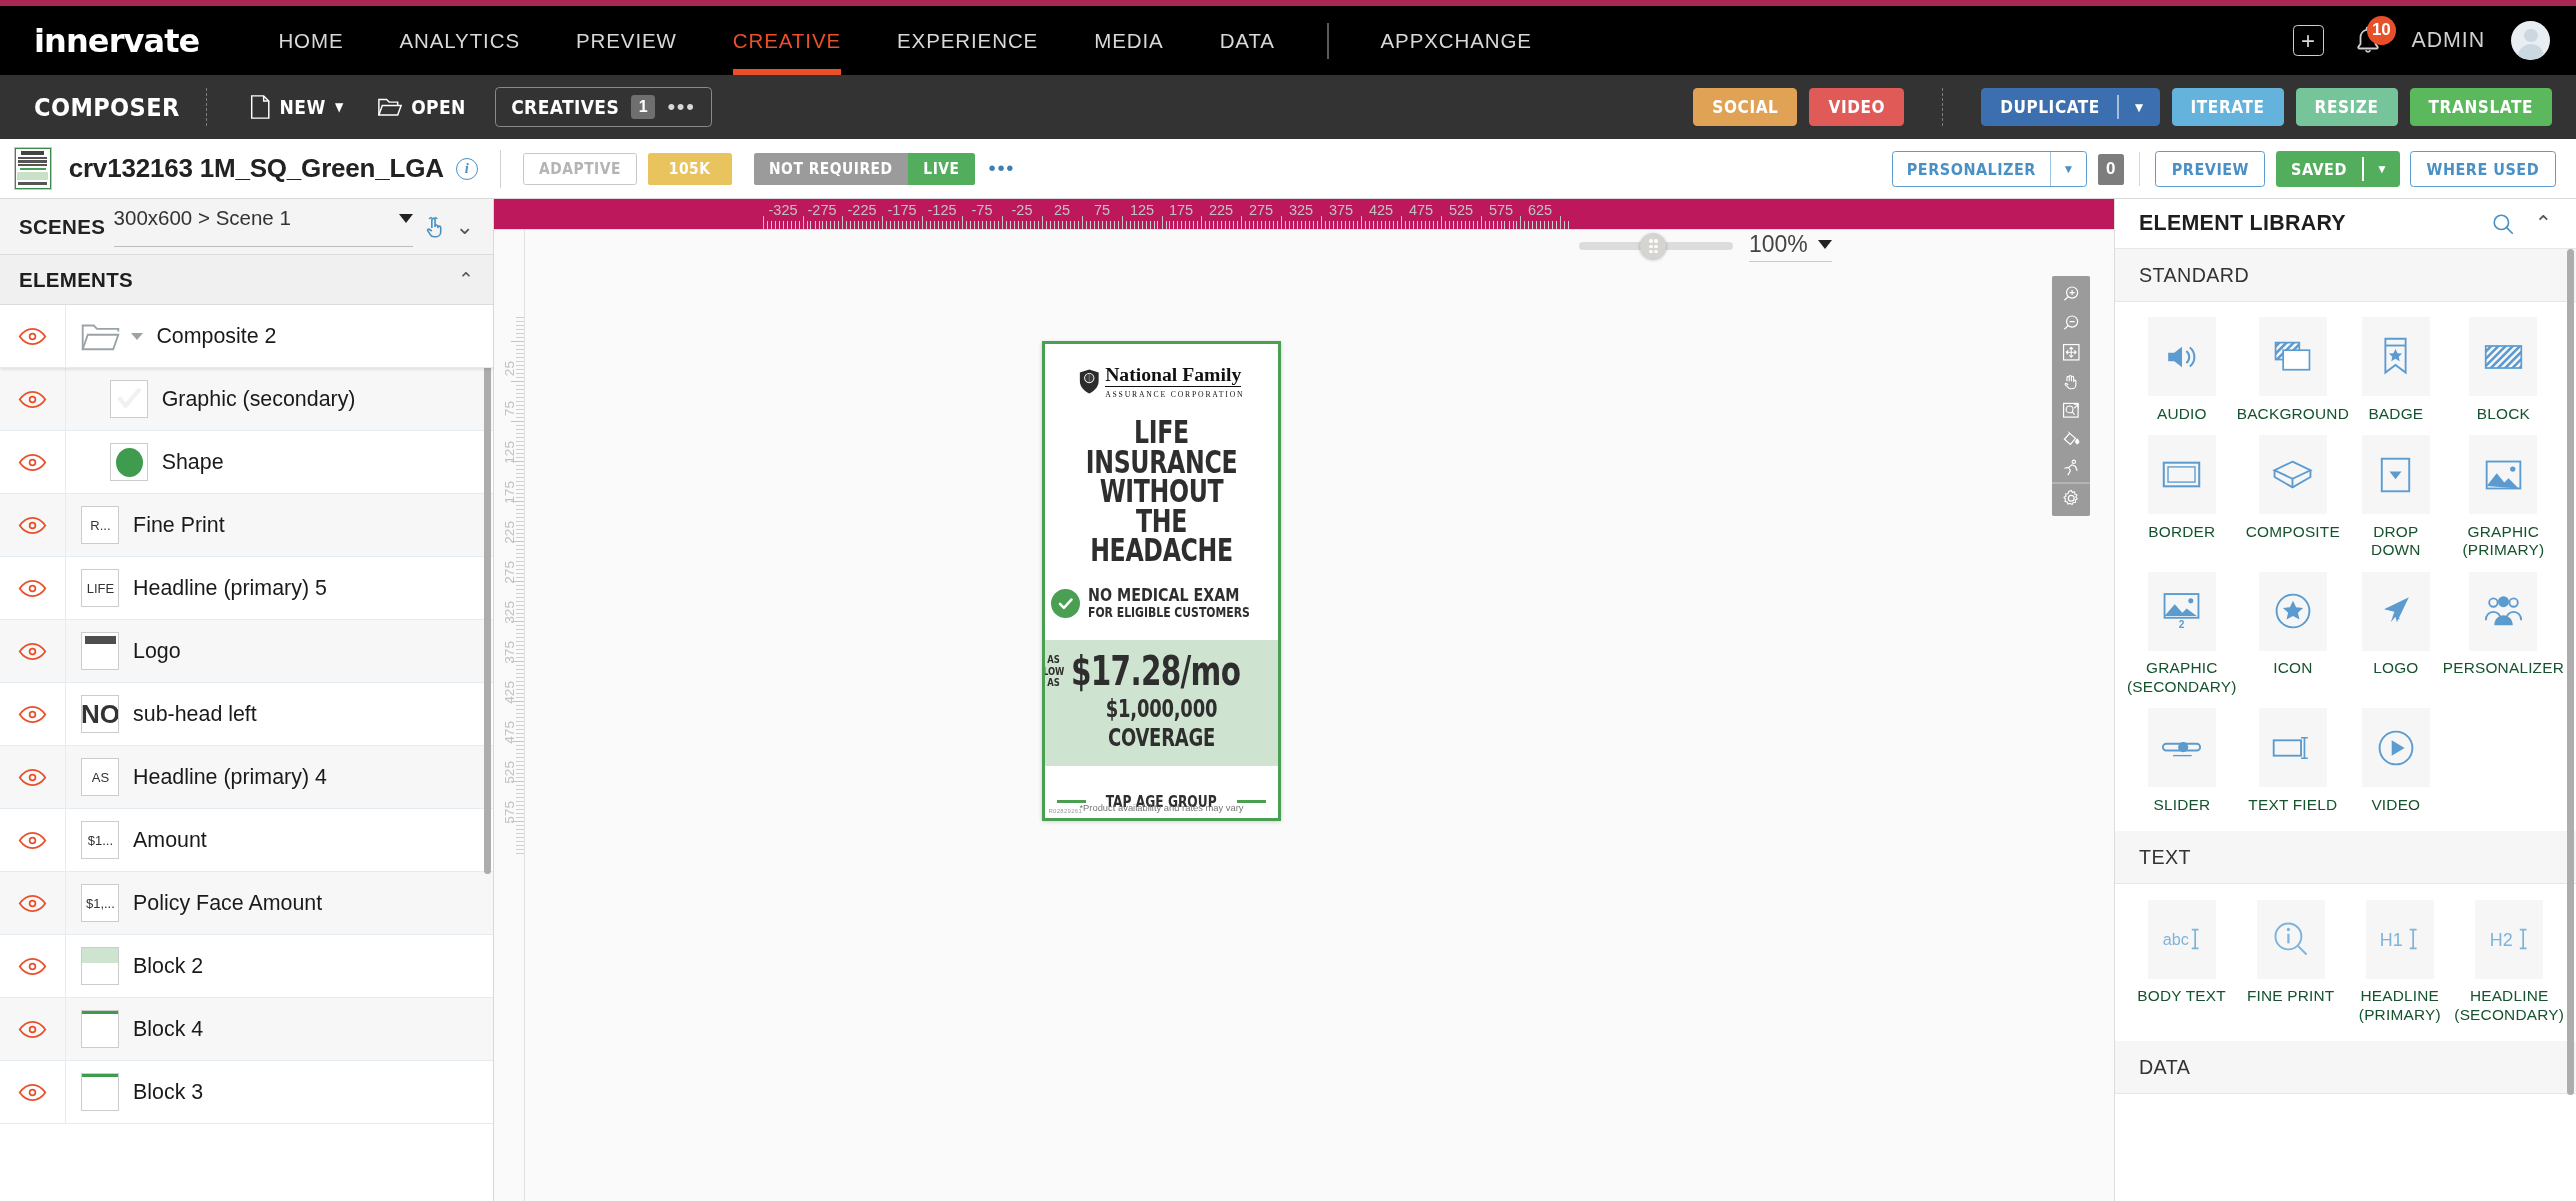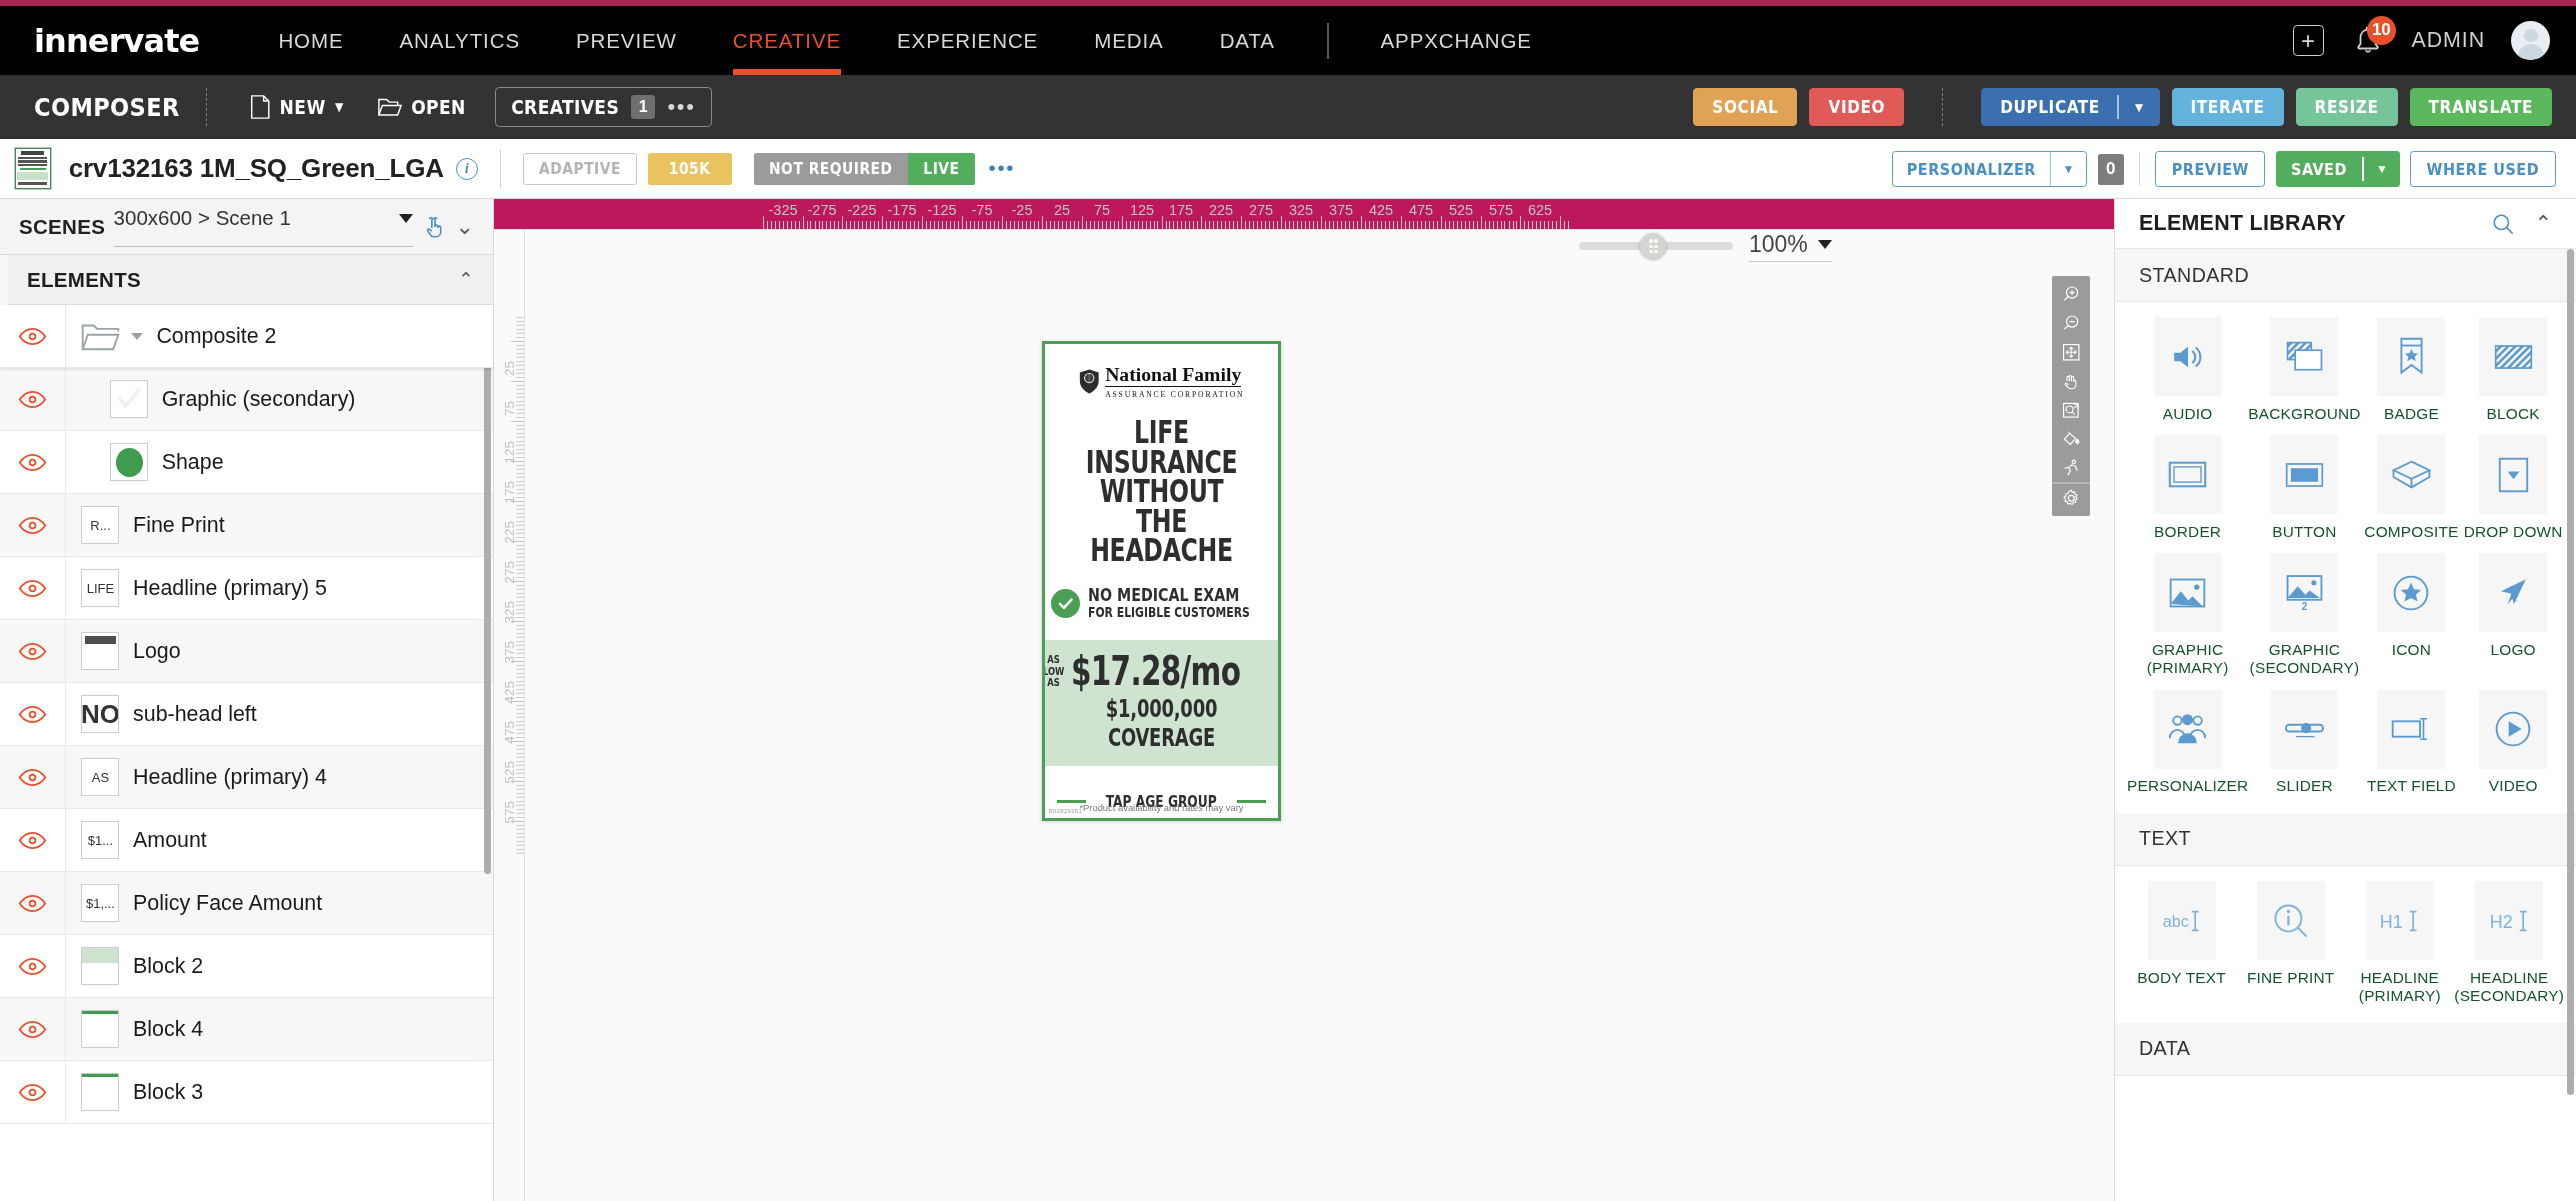--- a/index.html
+++ b/index.html
@@ -175,21 +175,21 @@
     flex: 1; display: flex; align-items: center; justify-content: space-between;
     border-bottom: 0.9px solid #bdbdbd; padding-bottom: 16px; cursor: pointer;
   }
   .scenes-value { font-size: 20.5px; color: #333; }
   .caret-dn { width:0; height:0; border-left:7.7px solid transparent; border-right:7.7px solid transparent;
     border-top:9.4px solid #222; }
   .chev { color:#555; font-size:22px; cursor:pointer; line-height:1; }
 
   .elements-head {
     height: 50px; background: #f0f0f0; border-bottom: 0.9px solid #dcdcdc;
-    display: flex; align-items: center; justify-content: space-between; padding: 0 19px; margin-left: 8px;
+    display: flex; align-items: center; justify-content: space-between; padding: 0 19px;
   }
   .elements-title { font-size: 20.5px; font-weight: 700; color: #1e1e1e; letter-spacing: 0.3px; }
   .el-list { flex: 1; overflow: hidden; position: relative; background: #fff; }
   .el-row {
     height: 63px; display: flex; align-items: center; border-bottom: 0.9px solid #e4ecf2;
     background: #fff; cursor: pointer;
   }
   .el-row.alt { background: #f7f7f7; }
   .el-row.selected { background: #fff; box-shadow: 0 1.7px 3.4px rgba(0,0,0,0.13); position: relative; z-index: 2; }
   .eye { width: 65px; display: flex; align-items: center; justify-content: center; flex: none; }
@@ -1200,29 +1200,20 @@
               <span class="lib-tile">
                 <svg width="39" height="27" viewBox="0 0 46 32">
                   <rect x="2" y="2" width="42" height="28" fill="none" stroke="#5b9bd0" stroke-width="2.4"></rect>
                   <rect x="7" y="7" width="32" height="18" fill="none" stroke="#5b9bd0" stroke-width="1.6"></rect>
                 </svg>
               </span>
               <span class="lib-label">BORDER</span>
             </div>
             <div class="lib-item">
               <span class="lib-tile">
-                <svg width="39" height="26" viewBox="0 0 46 30">
-                  <rect x="2" y="2" width="42" height="26" fill="none" stroke="#5b9bd0" stroke-width="2"></rect>
-                  <rect x="7" y="7" width="32" height="16" fill="#5b9bd0"></rect>
-                </svg>
-              </span>
-              <span class="lib-label">BUTTON</span>
-            </div>
-            <div class="lib-item">
-              <span class="lib-tile">
                 <svg width="41" height="31" viewBox="0 0 48 36">
                   <path d="M24 3l21 10-21 10L3 13z" fill="none" stroke="#5b9bd0" stroke-width="2.2"></path>
                   <path d="M3 13v8l21 12 21-12v-8" fill="none" stroke="#5b9bd0" stroke-width="2.2"></path>
                   <path d="M24 23v10" stroke="#5b9bd0" stroke-width="2.2"></path>
                 </svg>
               </span>
               <span class="lib-label">COMPOSITE</span>
             </div>
             <div class="lib-item">
               <span class="lib-tile">

